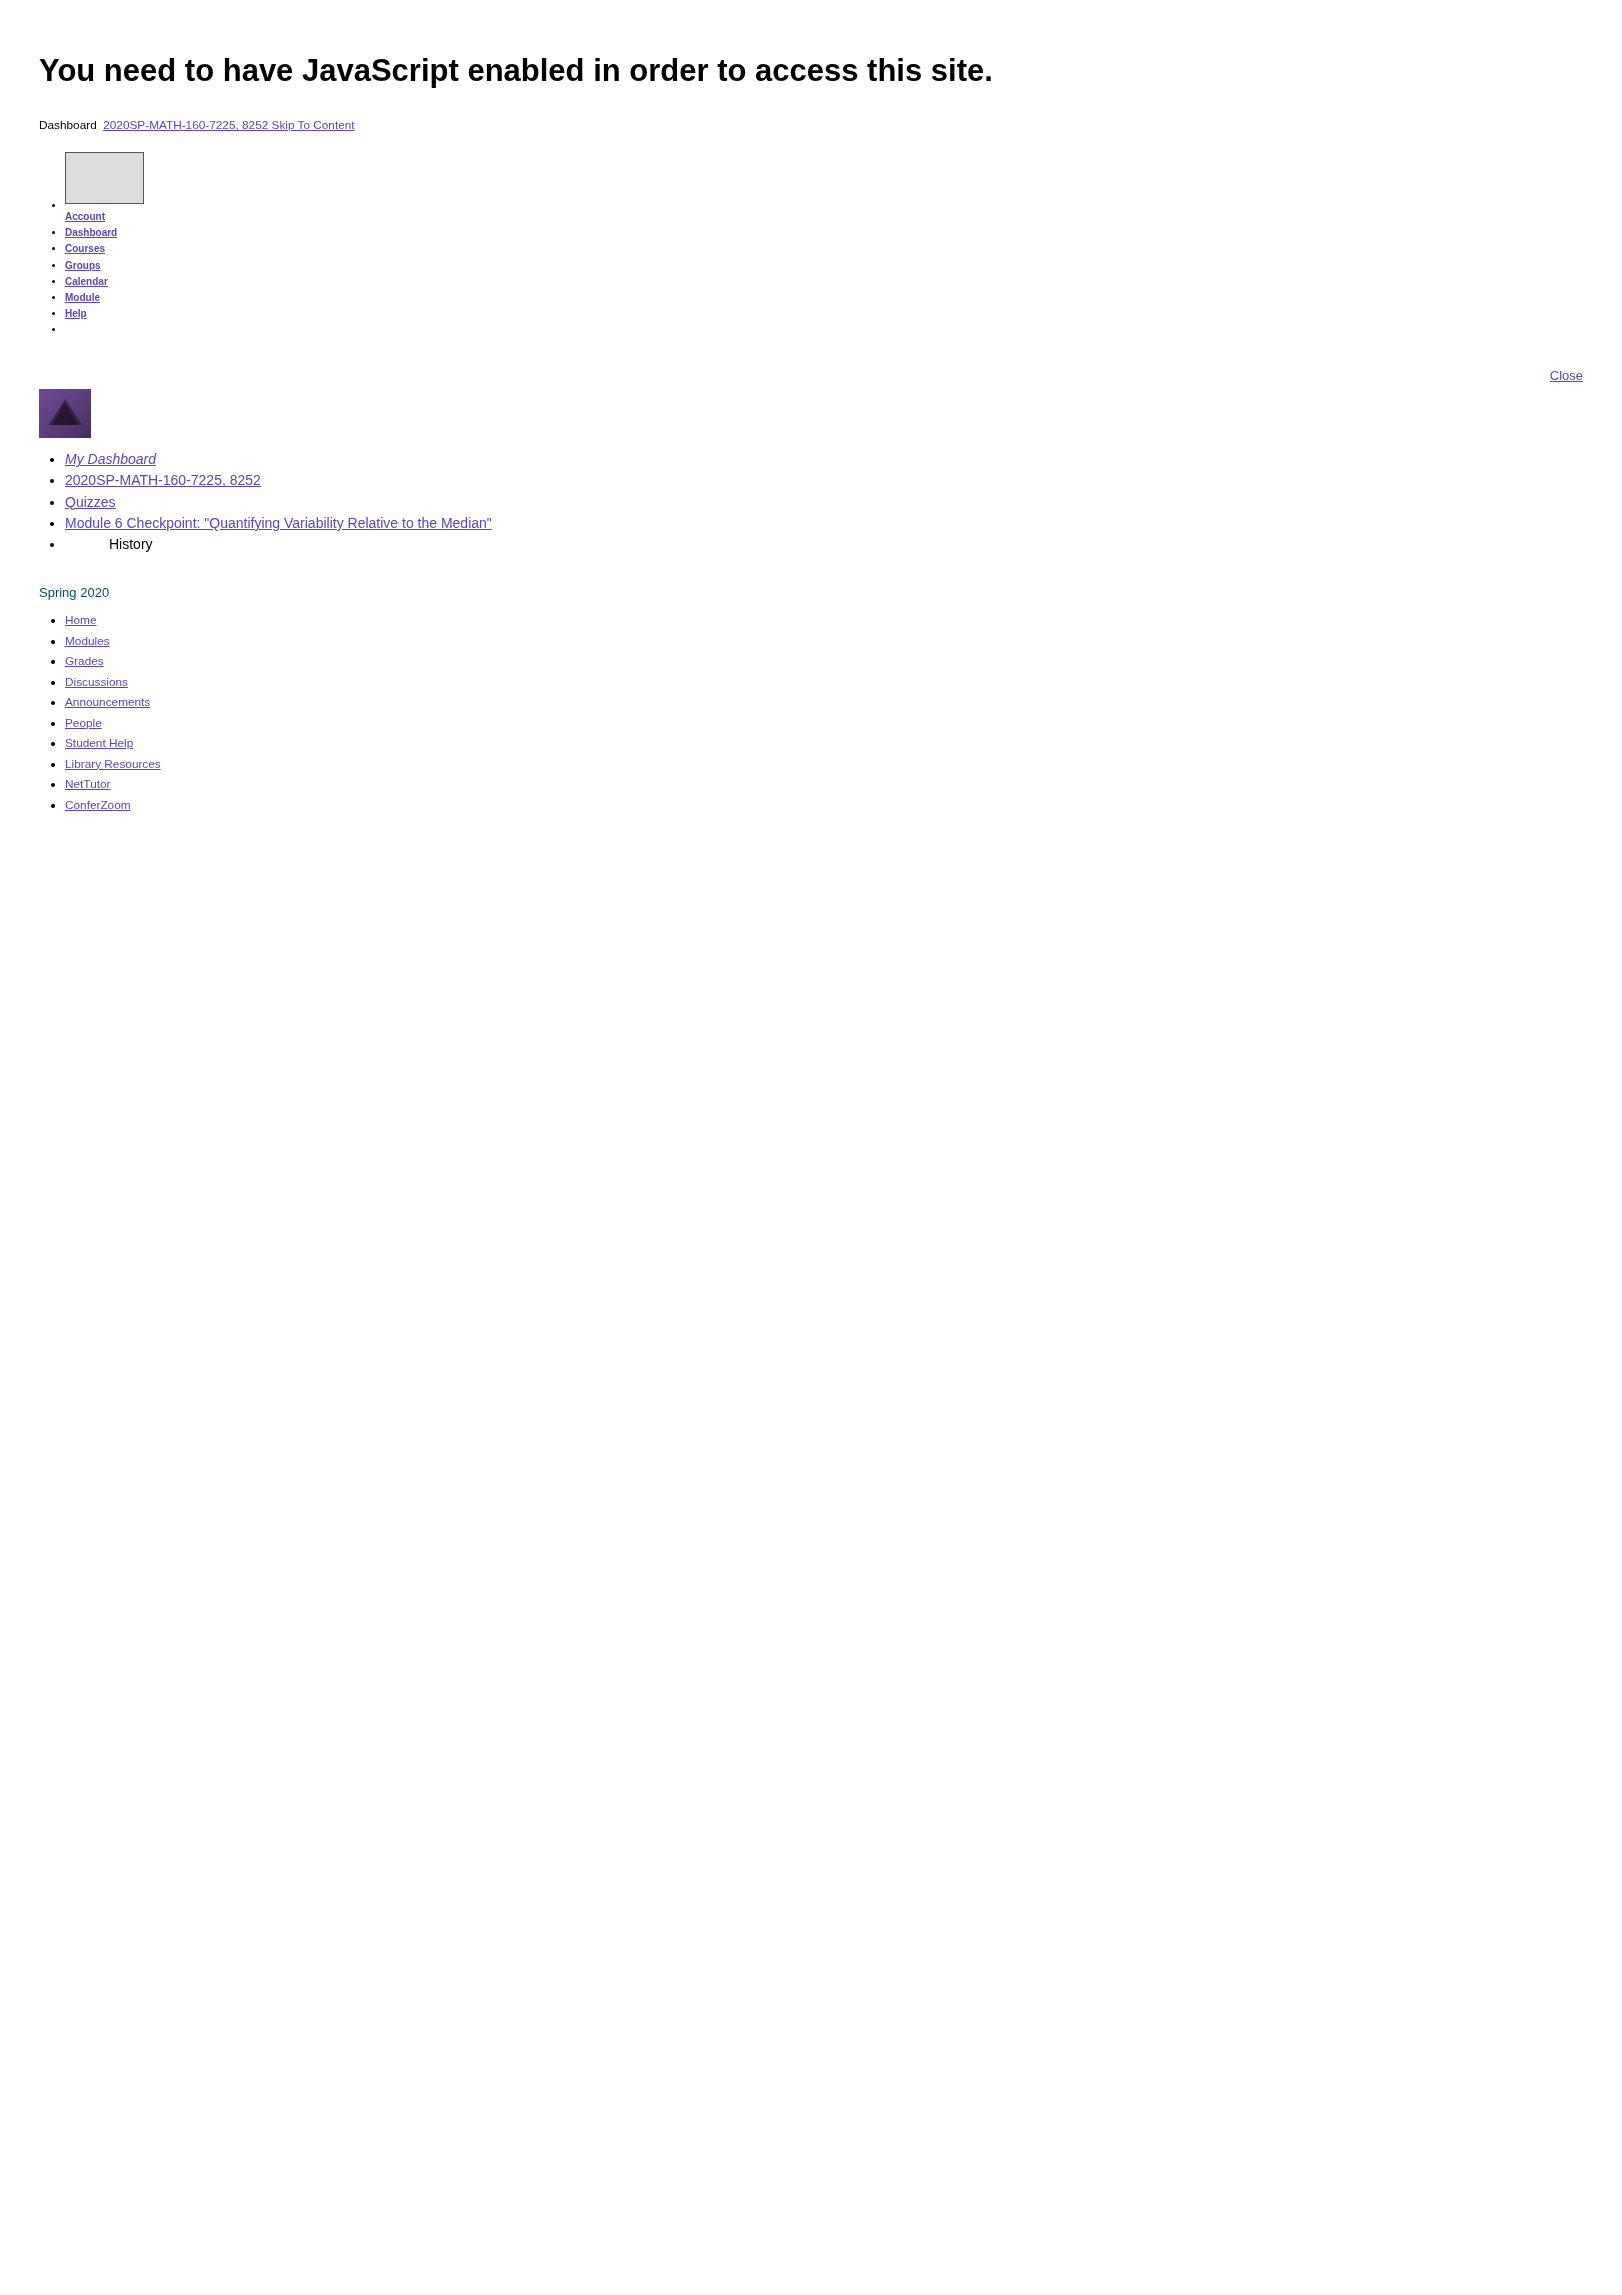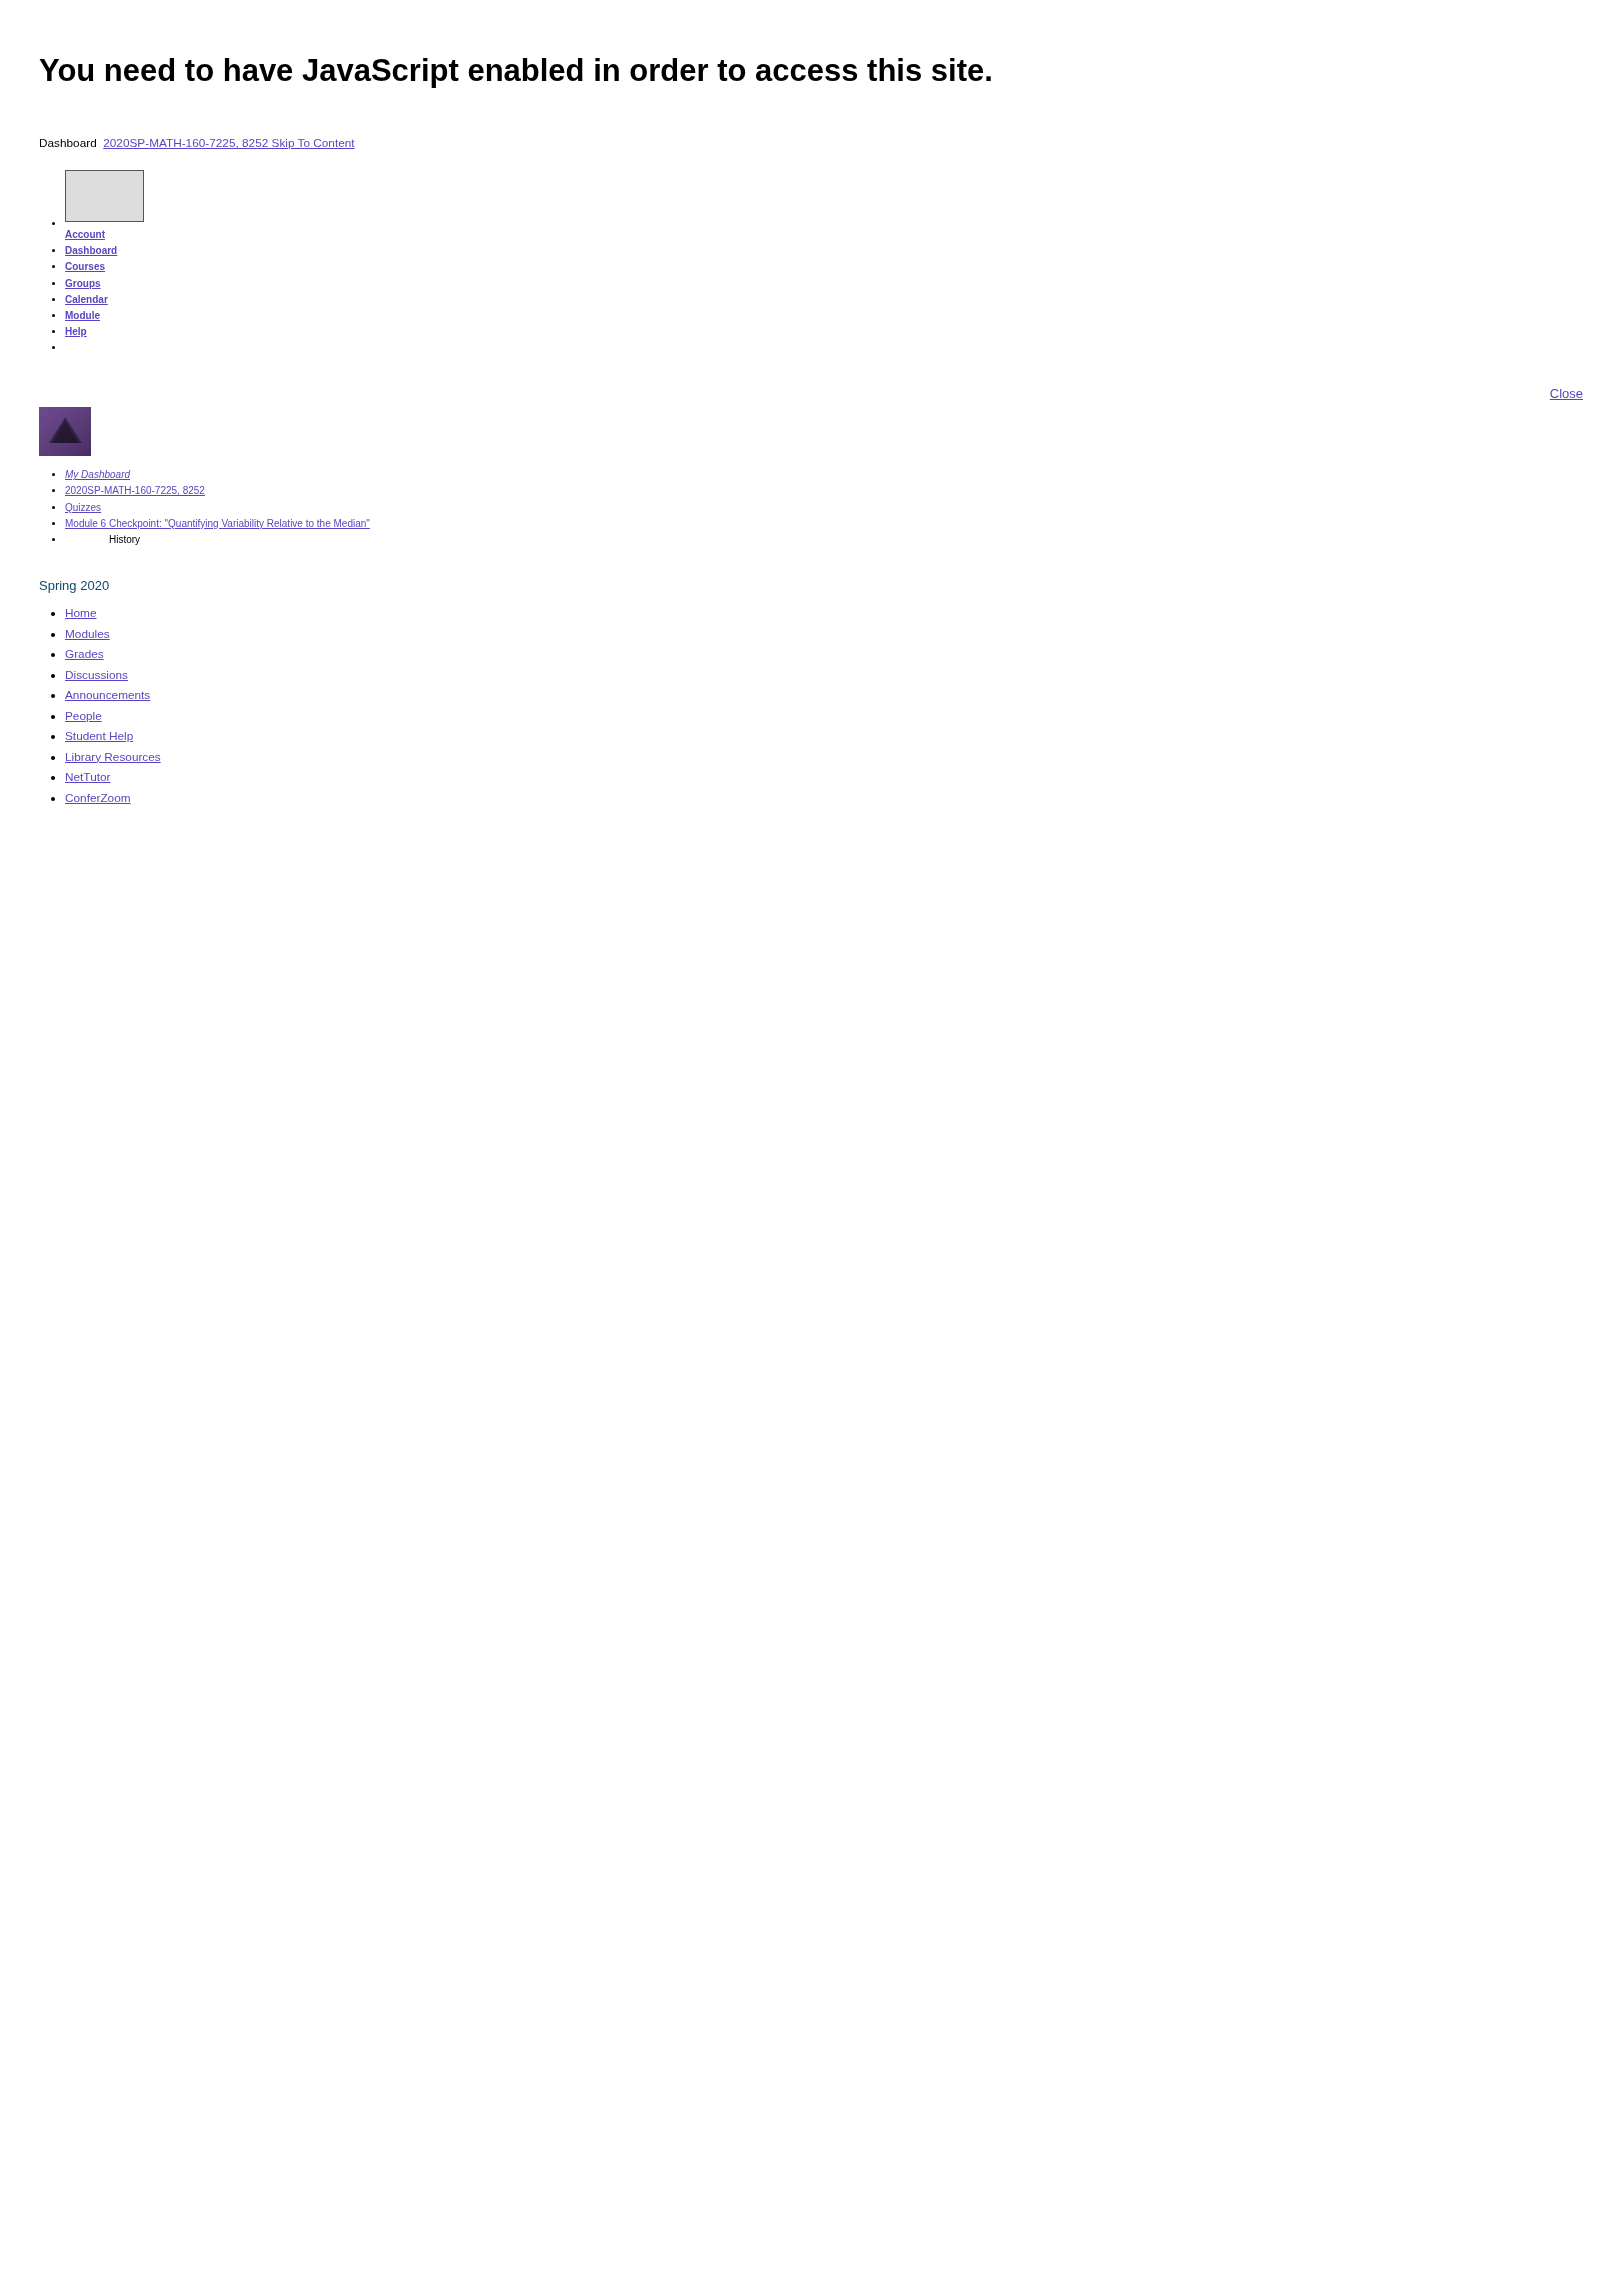--- a/index.html
+++ b/index.html
@@ -14,21 +14,21 @@
       color: #000;
       background: #fff;
       padding: 26px 39px;
       max-width: 1622px;
     }
 
     .js-warning {
       font-size: 31px;
       font-weight: bold;
       line-height: 1.2;
-      margin-bottom: 47px;
+      margin-bottom: 29px;
       margin-top: 26px;
     }
 
     .breadcrumb-row {
       display: flex;
       align-items: center;
       gap: 6.5px;
       margin-bottom: 19.6px;
       font-size: 11.8px;
     }
@@ -104,21 +104,21 @@
     }
 
     .breadcrumb-section ul {
       list-style: disc;
       padding-left: 26px;
       margin-top: 6.5px;
     }
 
     .breadcrumb-section ul li {
       margin-bottom: 5.2px;
-      font-size: 10px;
+      font-size: 14px;
     }
 
     .breadcrumb-section ul li a {
       color: #5b44c1;
       text-decoration: underline;
     }
 
     .breadcrumb-section ul li span {
       color: #000;
       font-style: normal;

